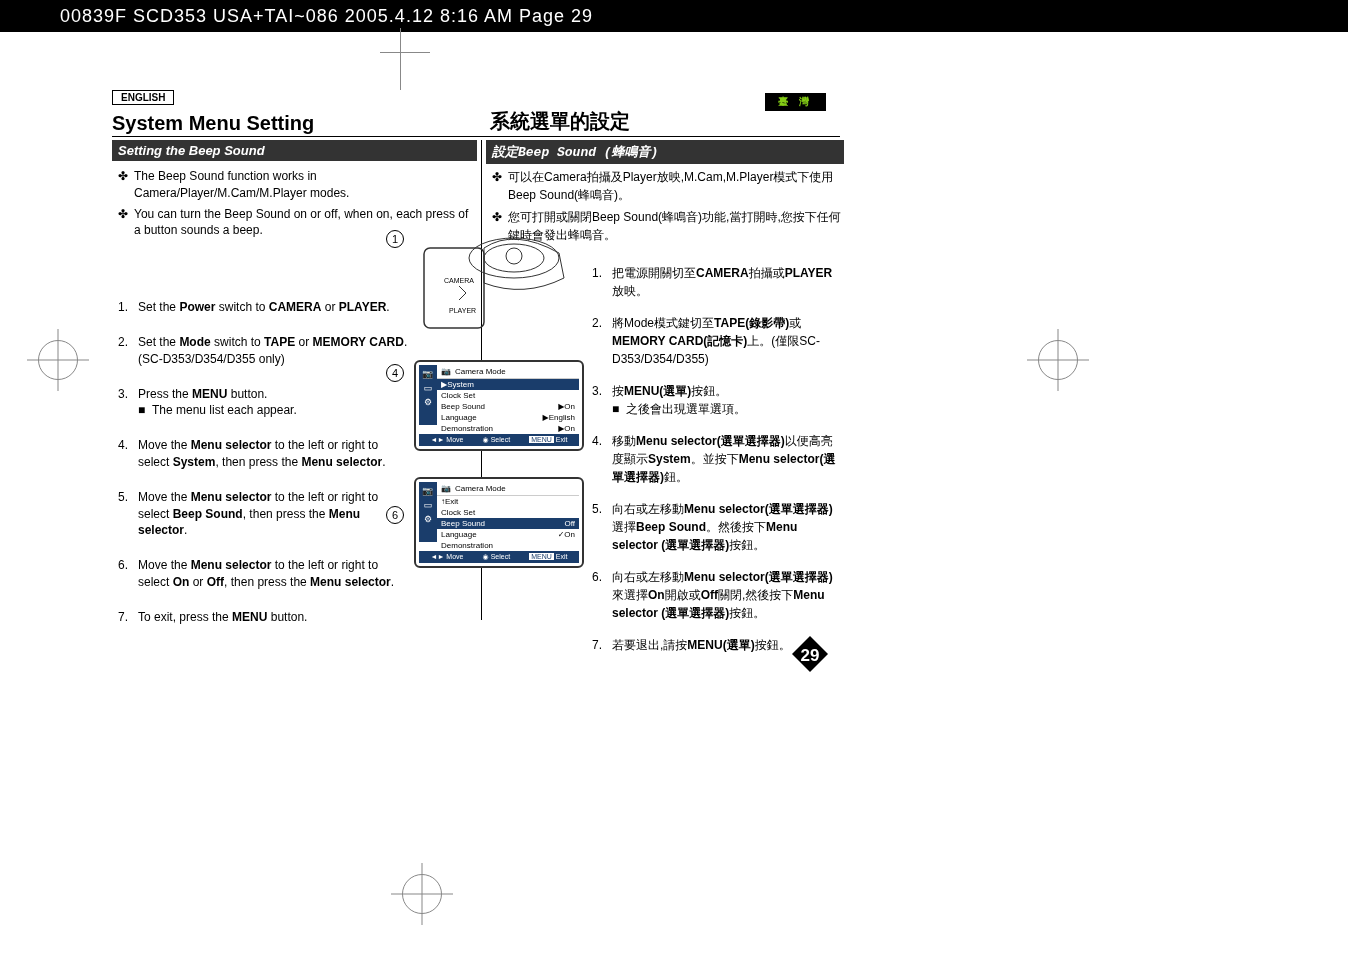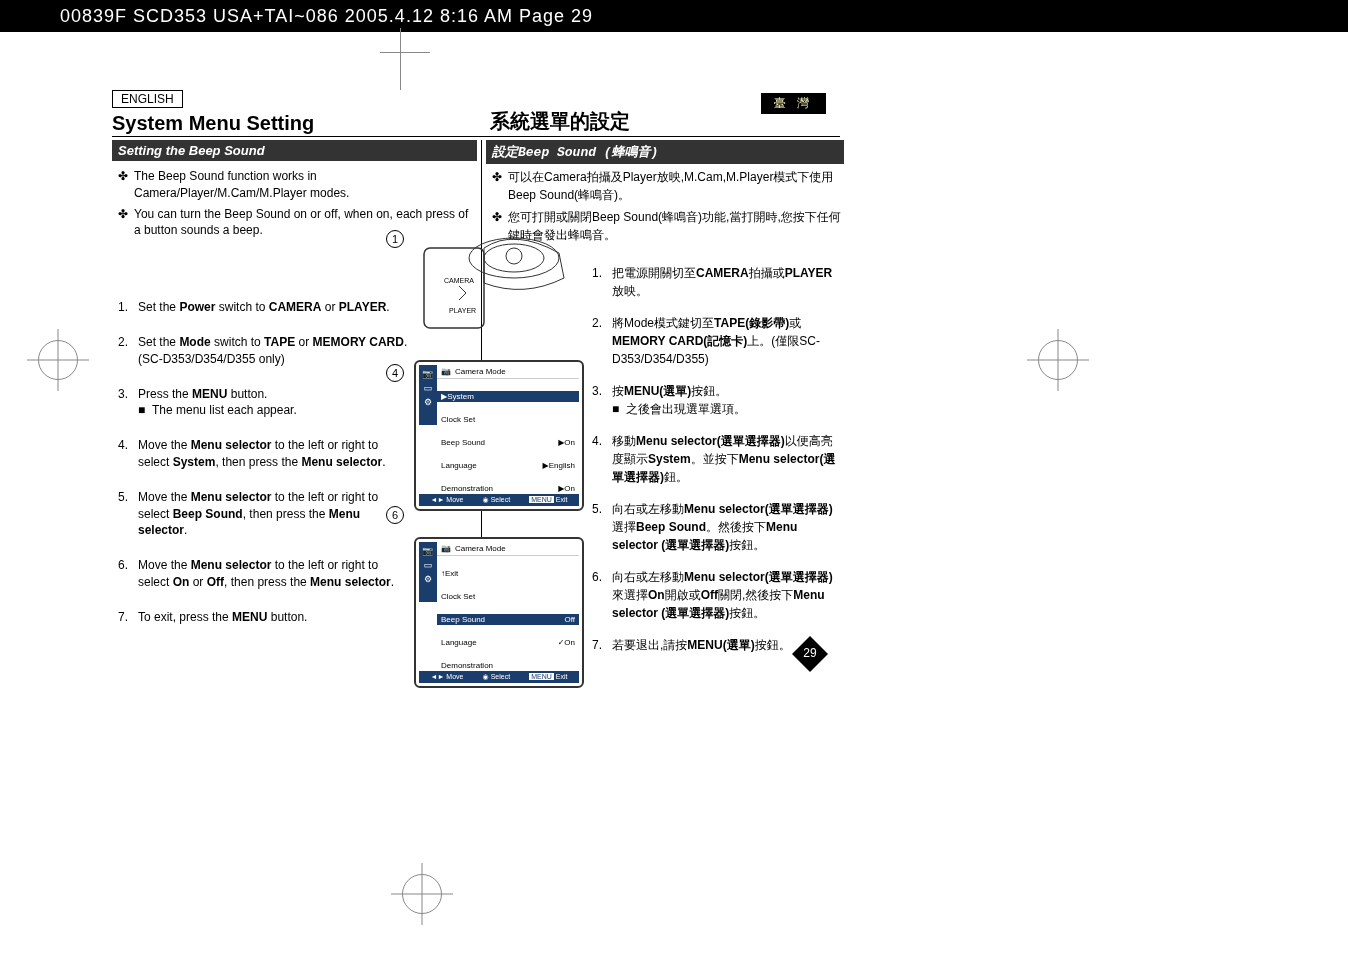--- a/index.html
+++ b/index.html
@@ -10,24 +10,24 @@
   .page-container { position: absolute; top: 60px; left: 100px; width: 760px; }
   
   .crop-mark-left { position: absolute; left: 38px; top: 340px; width: 50px; height: 50px; }
   .crop-mark-right { position: absolute; right: 260px; top: 340px; width: 50px; height: 50px; }
   .crop-mark-bottom { position: absolute; left: 402px; bottom: 30px; width: 50px; height: 50px; }
   .crop-mark { border: 1px solid #888; border-radius: 50%; width:40px; height:40px; position:relative;}
   .crop-mark::before, .crop-mark::after { content:''; position:absolute; background:#888;}
   .crop-mark::before { left:50%; top:-12px; bottom:-12px; width:1px; transform:translateX(-50%);}
   .crop-mark::after { top:50%; left:-12px; right:-12px; height:1px; transform:translateY(-50%);}
   
-  .lang-box { border: 1px solid #000; padding: 1px 8px; font-size: 12px; font-weight: normal; display: inline-block; }
+  .lang-box { border: 1px solid #000; padding: 1px 8px; font-size: 10px; font-weight: bold; display: inline-block; }
   .lang-en { position: absolute; left: 12px; top: 30px; }
   .lang-tw { position: absolute; right: 34px; top: 33px; background:#000; color:#000; padding:1px 12px; letter-spacing:4px;}
-  .lang-tw span{color:#fef9c3;}
+  .lang-tw span{color:#84cc16;}
   
   .title-left { position: absolute; left: 12px; top: 52px; font-size: 20px; font-weight: bold; }
   .title-right { position: absolute; left: 390px; top: 48px; font-size: 20px; font-weight: bold; }
   
   .divider-v { position: absolute; left: 381px; top: 48px; bottom: 400px; width: 1px; background: #000; }
   .divider-h { position: absolute; left: 12px; right: 20px; top: 76px; height: 1px; background: #000; }
   
   .subtitle-bar { background: #333; color: #fff; font-style: italic; font-weight: bold; padding: 3px 6px; font-size: 13px; }
   .sub-left { position: absolute; left: 12px; top: 80px; width: 365px; }
   .sub-right { position: absolute; left: 386px; top: 80px; width: 358px; font-family: Liberation Mono, monospace; }
@@ -42,34 +42,34 @@
   .num-item { display: flex; margin-bottom: 18px; width:290px;}
   .num-item .num { width: 20px; flex-shrink: 0; }
   .num-item-r { display: flex; margin-bottom: 14px; }
   .num-item-r .num { width: 20px; flex-shrink: 0; }
   
   .figure-area { position: absolute; left: 314px; top: 168px; width: 170px; }
   .camera-svg { width: 170px; height: 120px; }
   
   .menu-box { border: 2px solid #333; border-radius: 6px; background: #fff; width: 170px; margin-top: 8px; font-size: 8px; position: relative; padding: 3px; }
   .menu-header { display:flex; align-items:center; gap:4px; padding:2px 4px; border-bottom:1px solid #ccc;}
-  .menu-row { display:flex; align-items:flex-start; padding:1px 4px;margin-top:12px;}
+  .menu-row { display:flex; align-items:flex-start; padding:1px 4px;}
   .menu-row-hl { background:#1a3d6b; color:#fff;}
   .menu-left-icons { background:#1a3d6b; width:18px; display:flex; flex-direction:column; align-items:center; gap:4px; padding:4px 0; float:left; height:60px;}
   .menu-footer { background:#1a3d6b; color:#fff; display:flex; justify-content:space-around; padding:2px; font-size:7px;}
   .menu-val {margin-left:auto;}
   
   .circle-num { display:inline-block; width:18px; height:18px; border:1px solid #000; border-radius:50%; text-align:center; line-height:16px; font-size:11px; position:absolute;}
   .c1 { left:-28px; top:2px;}
   .c4 { left:-28px; top:136px;}
   .c6 { left:-28px; top:278px;}
   
   .page-num { position: absolute; right: 30px; top: 574px; width: 40px; height: 40px; }
   .page-num svg { width:40px; height:40px;}
-  .page-num-text { position:absolute; top:12px; left:0; right:0; text-align:center; color:#fff; font-size:12px; font-weight:normal;}
+  .page-num-text { position:absolute; top:12px; left:0; right:0; text-align:center; color:#fff; font-size:17px; font-weight:bold;}
   
   .sub-bullet{display:flex;}
   .sub-bullet .sq{width:14px;flex-shrink:0;}
   
   b{font-weight:bold;}
   
   .top-divider{position:absolute; left:400px; top:28px; bottom:0; width:1px; background:#888; height:62px; z-index:5;}
   .top-divider-h{position:absolute; left:380px; top:52px; width:50px; height:1px; background:#888; z-index:5;}
 </style>
 </head>

